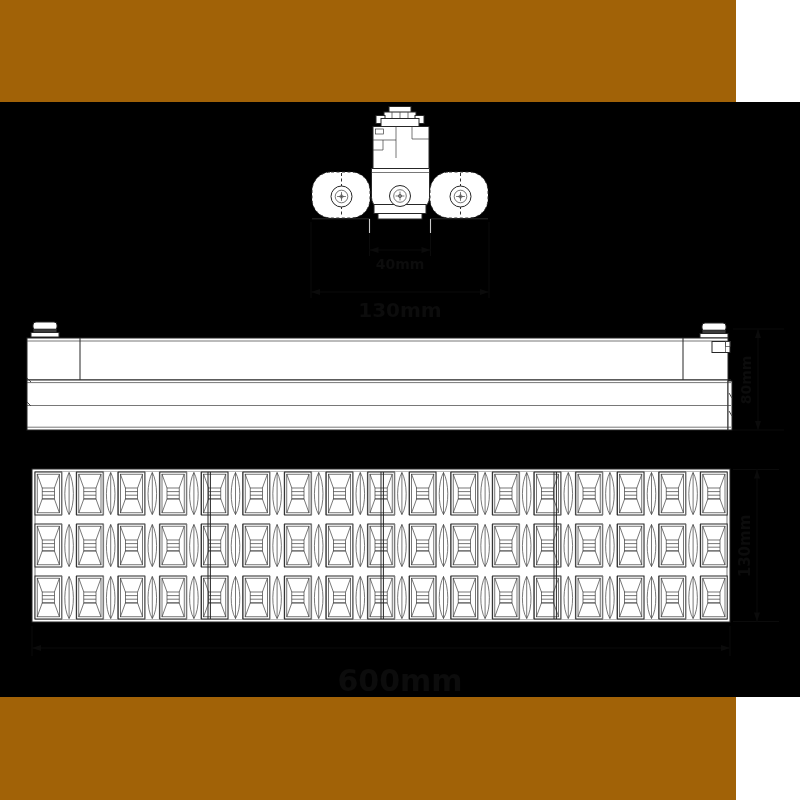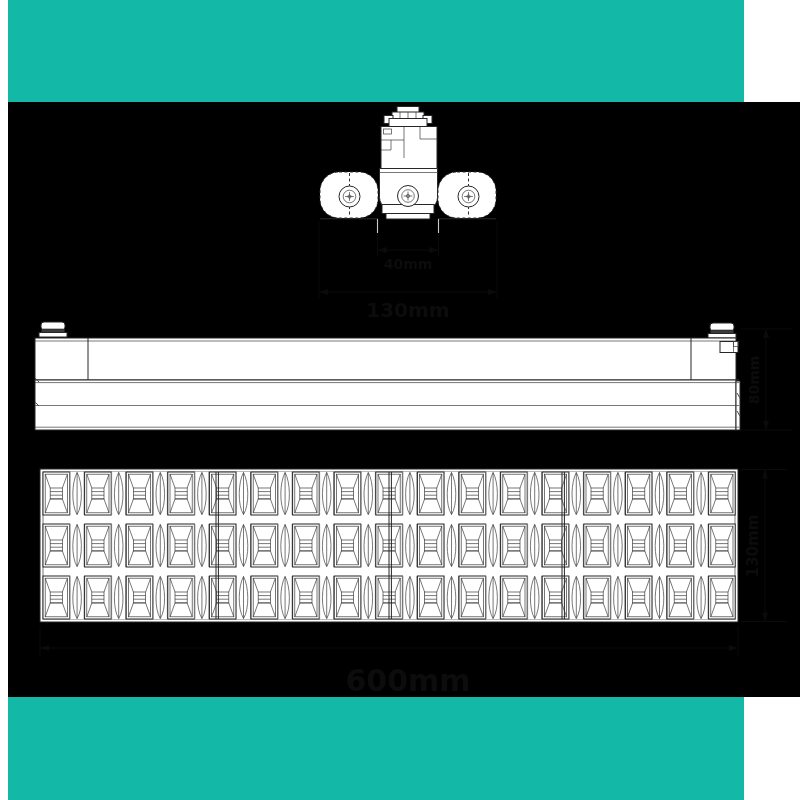--- a/index.html
+++ b/index.html
@@ -1,16 +1,16 @@
 <!DOCTYPE html>
 <html><head>
 <meta charset="utf-8">
 <style>
   html,body{margin:0;padding:0;width:800px;height:800px;background:#ffffff;overflow:hidden;}
-  #stage{position:relative;width:736px;height:800px;background:#14b8a6;margin-left:8px;}
+  #stage{position:relative;width:736px;height:800px;background:#a16207;}
   #drawing{position:absolute;left:0;top:0;}
   text{font-family:"DejaVu Sans",sans-serif;}
   .ink{stroke:#262626;fill:none;stroke-width:1;}
   .inkfill{stroke:#262626;fill:#ffffff;stroke-width:1;}
   .thin{stroke:#3d3d3d;stroke-width:0.7;fill:none;}
   .dash{stroke:#2e2e2e;stroke-width:1;fill:#ffffff;stroke-dasharray:3 2.5;}
   .dashline{stroke:#2e2e2e;stroke-width:1;fill:none;stroke-dasharray:3 2.5;}
   .hidden-dim{stroke:#0b0b0b;stroke-width:1;fill:none;}
   .hidden-fill{fill:#0b0b0b;stroke:none;}
   .hidden-text{fill:#0c0c0c;font-weight:bold;}

